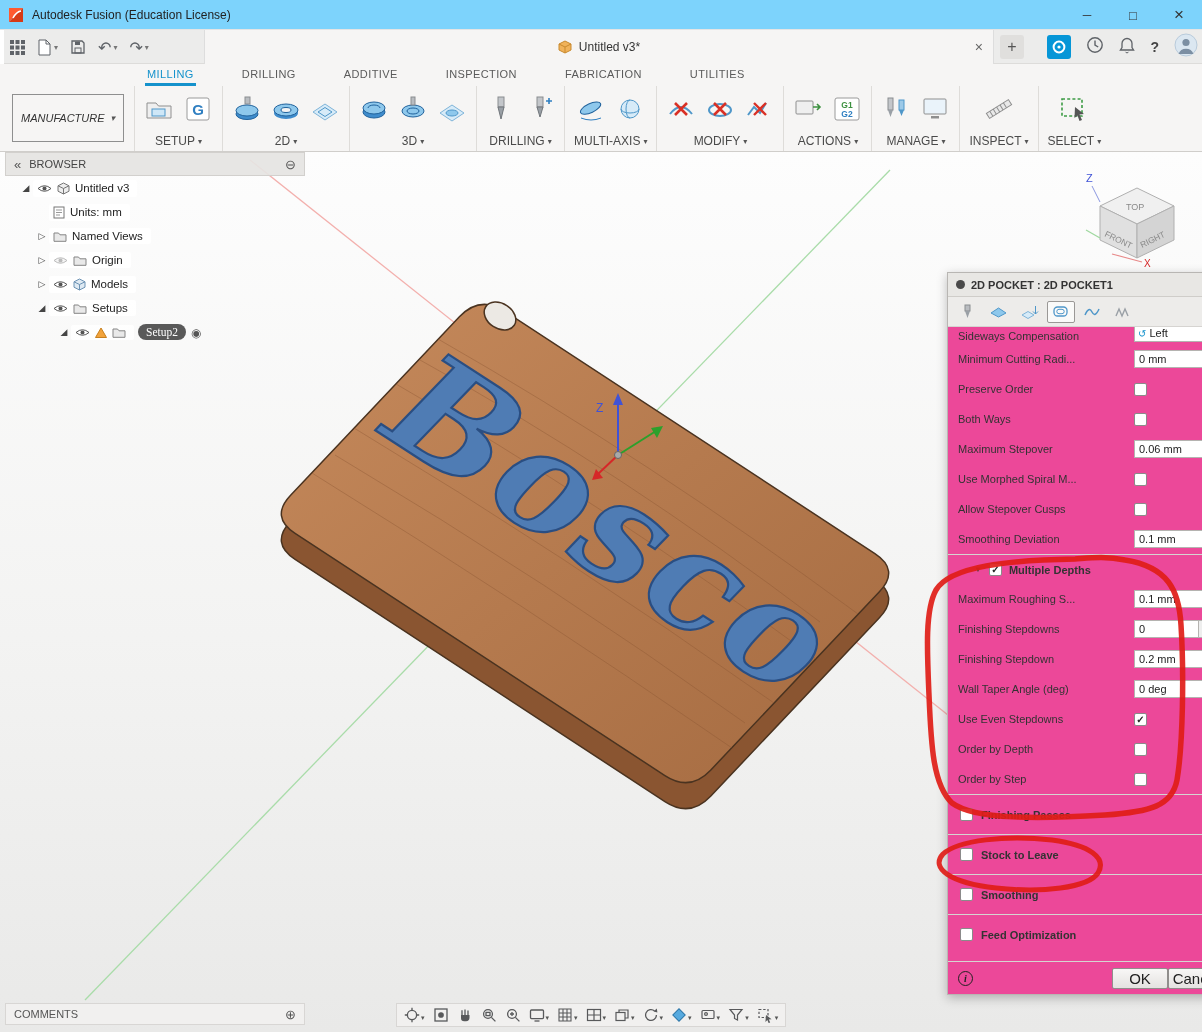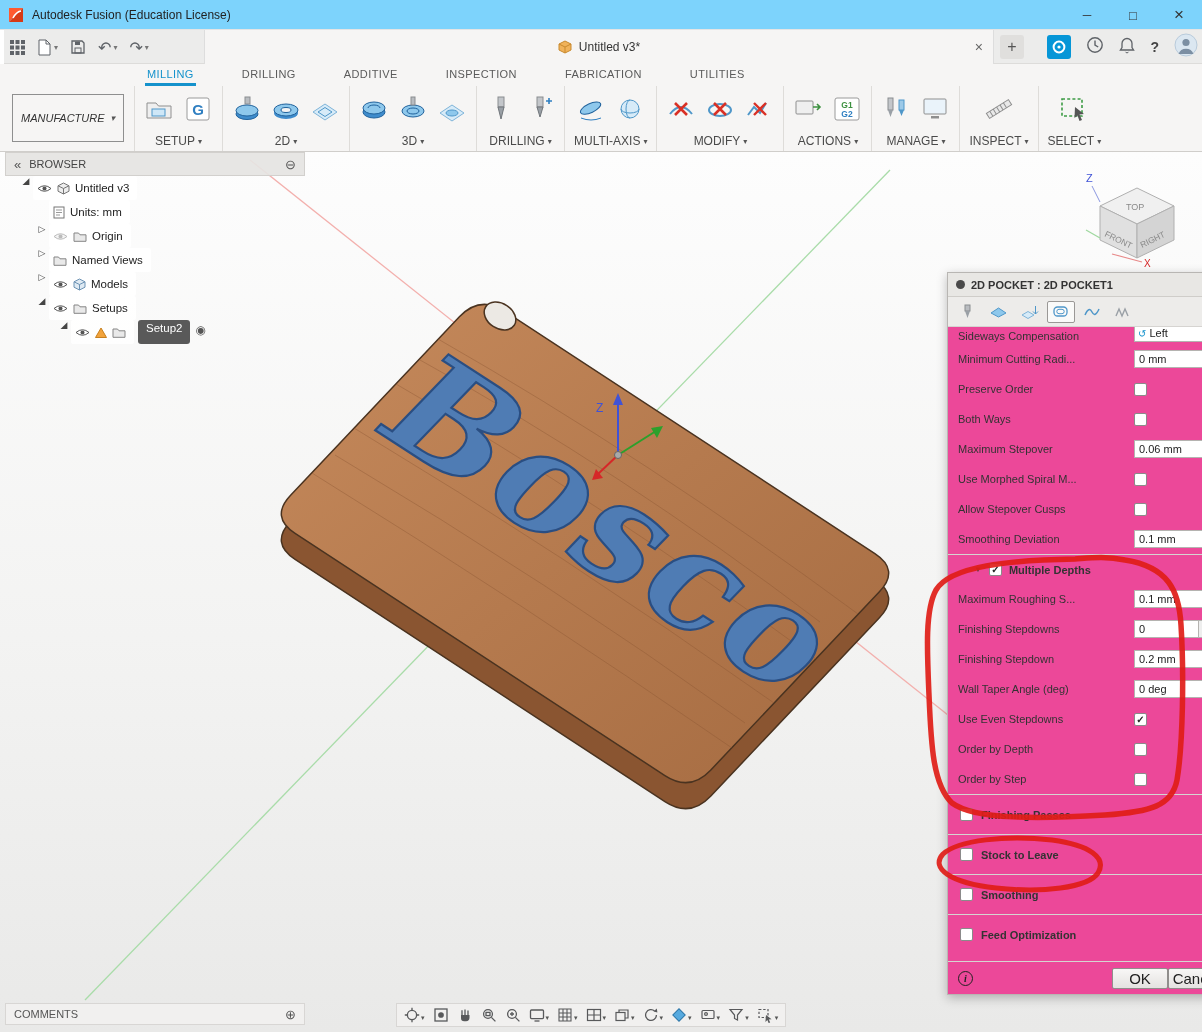--- a/index.html
+++ b/index.html
@@ -50,27 +50,27 @@
   .rlabel { font-size:12px; color:#4a4a4a; display:flex; align-items:center; gap:3px; }
   .rlabel::after { content:"\25BE"; font-size:8px; color:#555; }
 
   
   .browser { position:absolute; left:5px; top:152px; width:300px; z-index:5; }
   .bheader { height:24px; background:rgba(229,228,226,.92); border:1px solid #d2d0cd; display:flex; align-items:center; font-size:11px; color:#444; }
   .bcollapse { margin:0 8px; color:#555; }
   .bcollapse::before { content:"\00AB"; font-size:13px; }
   .bminus { margin-left:auto; margin-right:8px; color:#555; }
   .bminus::before { content:"\2296"; font-size:13px; }
-  .trow { height:24px; display:flex; }
+  .trow { height:24px; display:flex; align-items:center; }
   .tgl { width:14px; color:#444; font-size:9px; display:inline-block; text-align:center; flex:none; }
   .exp::before { content:"\25E2"; }
   .col::before { content:"\25B7"; }
   .chip { display:inline-flex; align-items:center; gap:5px; background:rgba(255,255,255,.85); border-radius:2px; padding:2px 8px 2px 4px; }
   .tl { font-size:11.5px; color:#222; white-space:nowrap; }
-  .selchip { background:#595959; color:#fff; font-size:11.5px; padding:2px 8px; border-radius:3px; margin-left:4px; }
+  .selchip { background:#595959; color:#fff; font-size:11.5px; padding:2px 8px; border-radius:8px; margin-left:4px;font-family:Liberation Serif, serif; }
   .target { margin-left:5px; color:#555; }
   .target::before { content:"\25C9"; font-size:12px; }
 
   
   .canvas { position:absolute; left:0; top:152px; width:1202px; height:880px; background:linear-gradient(180deg,#fdfdfd 0%,#f3f3f2 55%,#e9e9e8 100%); z-index:1; }
   .vcube { position:absolute; left:1078px; top:166px; z-index:2; }
 
   
   .dialog { position:absolute; left:947px; top:272px; width:288px; height:723px; background:#ec4899; border:1px solid #b8b6b3; box-shadow:0 3px 10px rgba(0,0,0,.25); z-index:7; display:flex; flex-direction:column; }
   .dhead { height:24px; background:#e8e7e4; border-bottom:1px solid #cfcdc9; display:flex; align-items:center; padding:0 8px; flex:none; }
@@ -521,38 +521,38 @@
             <rect x="1" y="1" width="10" height="11" fill="#fff" stroke="#777"></rect>
             <path d="M3 4 h6 M3 6.5 h6 M3 9 h4" stroke="#999"></path>
           </svg>
         <span class="tl">Units: mm</span>
       </span>
     </div>
 
     <div class="trow" style="padding-left:30px">
       <span class="tgl col"></span>
       <span class="chip">
+        <svg width="14" height="11">
+            <path d="M1 2 h4.5 l1.5 1.8 H13 v6.5 H1z" fill="#e9e9e9" stroke="#858585"></path>
+          </svg>
+        <span class="tl">Named Views</span>
+      </span>
+    </div>
+
+    <div class="trow" style="padding-left:30px">
+      <span class="tgl col"></span>
+      <span class="chip">
         <svg width="15" height="11">
             <path d="M1 5.5 Q7.5 0 14 5.5 Q7.5 11 1 5.5Z" fill="#f4f4f4" stroke="#bbb"></path>
             <circle cx="7.5" cy="5.5" r="2" fill="#bbb"></circle>
           </svg>
         <svg width="14" height="11">
             <path d="M1 2 h4.5 l1.5 1.8 H13 v6.5 H1z" fill="#e9e9e9" stroke="#858585"></path>
           </svg>
         <span class="tl">Origin</span>
-      </span>
-    </div>
-
-    <div class="trow" style="padding-left:30px">
-      <span class="tgl col"></span>
-      <span class="chip">
-        <svg width="14" height="11">
-            <path d="M1 2 h4.5 l1.5 1.8 H13 v6.5 H1z" fill="#e9e9e9" stroke="#858585"></path>
-          </svg>
-        <span class="tl">Named Views</span>
       </span>
     </div>
 
     <div class="trow" style="padding-left:30px">
       <span class="tgl col"></span>
       <span class="chip">
         <svg width="15" height="11">
             <path d="M1 5.5 Q7.5 0 14 5.5 Q7.5 11 1 5.5Z" fill="#fff" stroke="#555"></path>
             <circle cx="7.5" cy="5.5" r="2" fill="#555"></circle>
           </svg>

